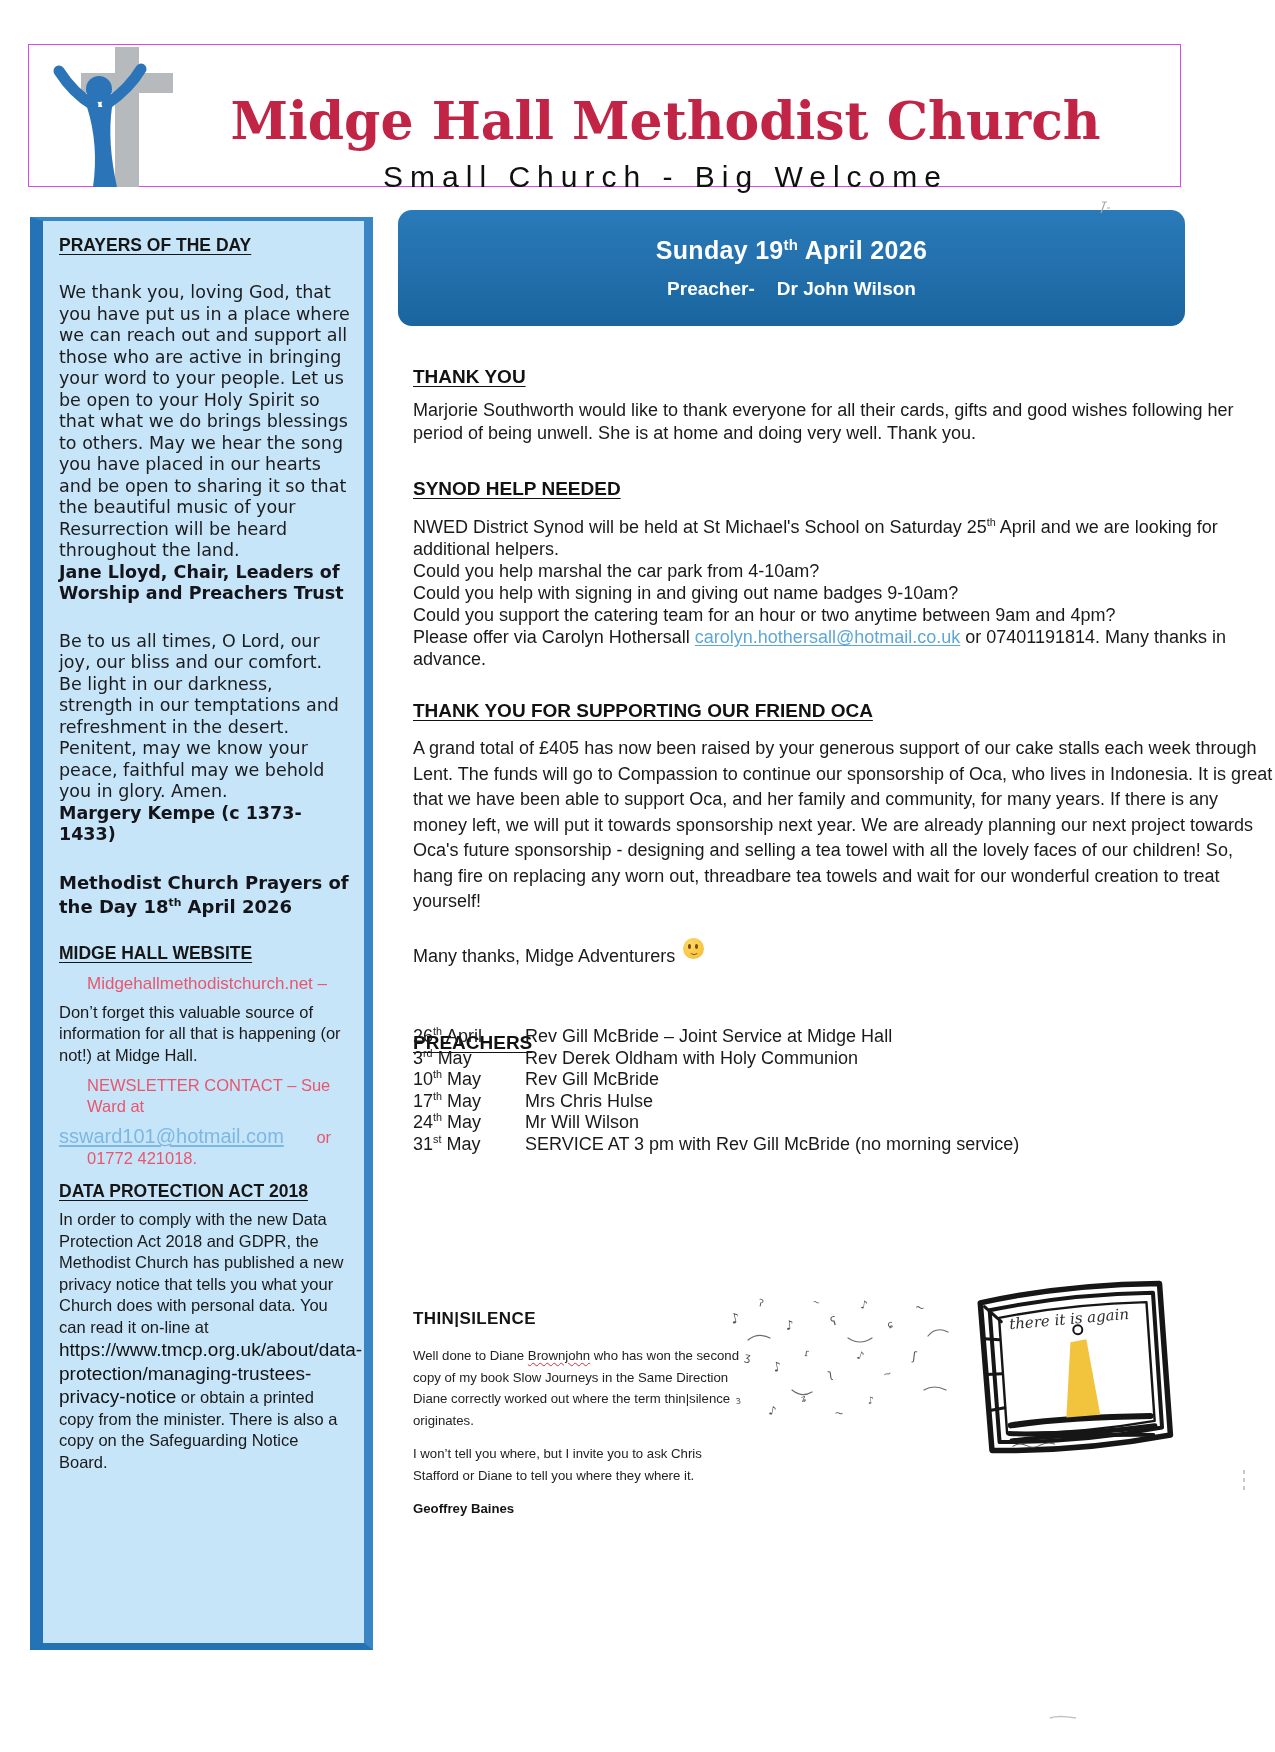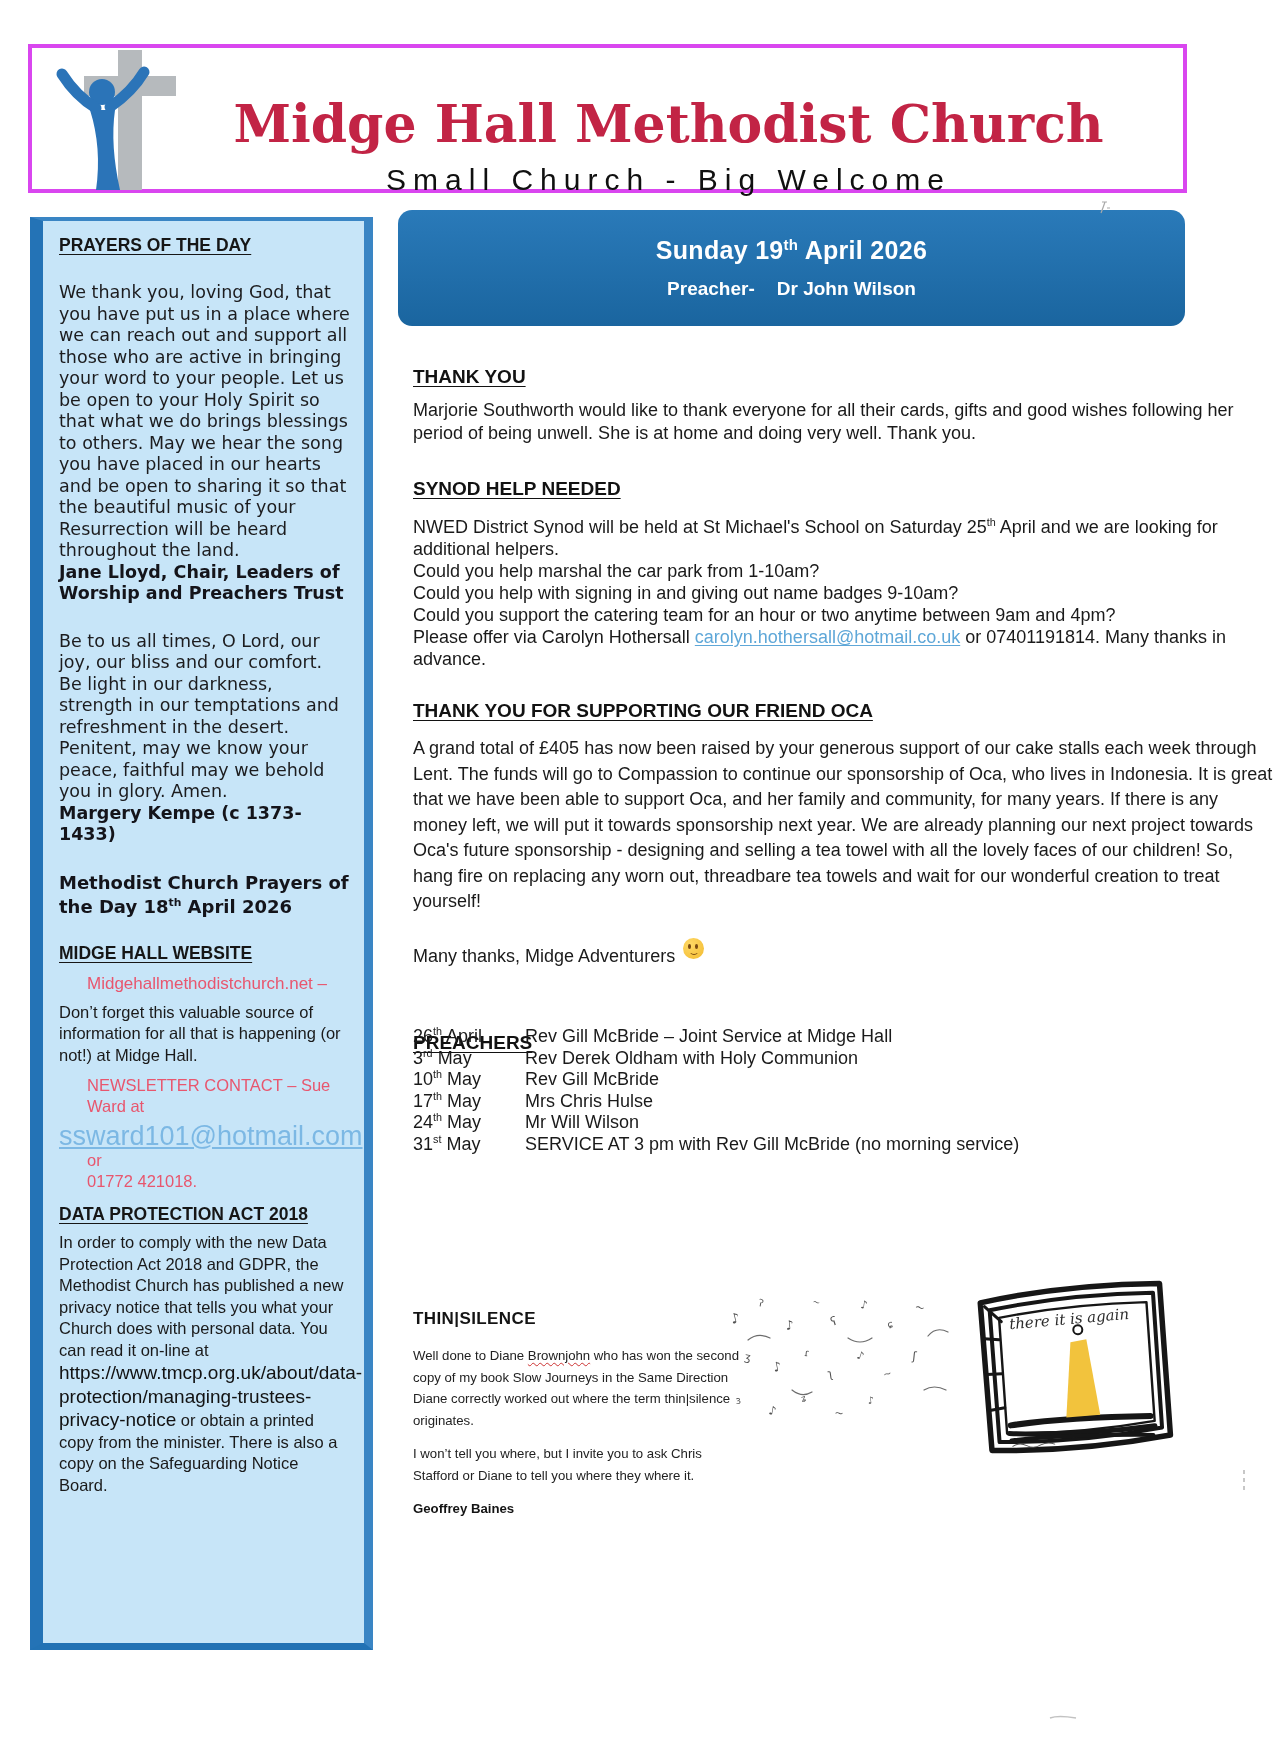--- a/index.html
+++ b/index.html
@@ -1,39 +1,39 @@
 <!DOCTYPE html>
 <html><head>
 <meta charset="utf-8">
 <style>
   html,body{margin:0;padding:0;}
   body{
     width:1275px;height:1752px;position:relative;background:#ffffff;
     font-family:"Liberation Sans", sans-serif;color:#1a1a1a;overflow:hidden;
   }
   
-  .header-box{position:absolute;left:28px;top:44px;width:1151px;height:141px;border:4px solid #d946ef;background:#fff;}
+  .header-box{position:absolute;left:28px;top:44px;width:1151px;height:141px;border:1px solid #d946ef;background:#fff;}
   .logo{position:absolute;left:8px;top:2px;width:170px;height:140px;}
   .title-wrap{position:absolute;left:130px;right:8px;top:50px;text-align:center;}
   .main-title{font-family:"DejaVu Serif", serif;font-weight:bold;font-size:52px;color:#c22445;line-height:1;white-space:nowrap;}
   .tagline{margin-top:13px;font-size:30px;letter-spacing:7px;color:#101010;white-space:nowrap;}
   
   .sidebar{position:absolute;left:30px;top:217px;width:291px;height:1408px;background:#c7e5f8;
     border-top:4px solid #3a85c4;border-bottom:7px solid #2272b4;border-left:13px solid #2473b6;border-right:9px solid #3a85c4;
     padding:14px 14px 0 16px;}
   .sb-h{font-size:17.5px;font-weight:bold;text-decoration:underline;text-underline-offset:3px;color:#161616;}
   .prayer{margin-top:26px;font-family:"DejaVu Sans", sans-serif;font-size:17.5px;line-height:21.5px;color:#1c1c1e;}
   .prayer-attr{font-family:"DejaVu Sans", sans-serif;font-size:17.5px;line-height:21.5px;font-weight:bold;color:#14141a;}
   .sb-source{margin-top:25px;font-family:"DejaVu Sans", sans-serif;font-size:18px;line-height:24px;font-weight:bold;color:#14141a;}
   .sb-h2{margin-top:24px;}
   .sb-pink{color:#e8566e;margin-left:28px;}
   .sb-pink-url{margin-top:10px;font-size:17px;}
   .sb-note{margin-top:8px;font-size:16.5px;line-height:21.5px;}
   .sb-contact{margin-top:9px;font-size:16.5px;line-height:21px;}
-  .sb-email{font-size:27px;color:#7cb8e4;text-decoration:underline;text-underline-offset:2px;}
+  .sb-email{font-size:20px;color:#7cb8e4;text-decoration:underline;text-underline-offset:2px;}
   .sb-phone{font-size:16.5px;line-height:21px;}
   .sb-h3{margin-top:12px;}
   .sb-dpa{margin-top:7px;font-size:16.5px;line-height:21.5px;}
   .sb-dpa-url{font-size:19px;line-height:23px;color:#121212;}
   
   .banner{position:absolute;left:398px;top:210px;width:787px;height:116px;border-radius:14px;
     background:linear-gradient(180deg,#2a7ab9 0%,#1a659f 100%);color:#fff;text-align:center;}
   .banner-date{padding-top:26px;font-size:25px;font-weight:bold;letter-spacing:0.3px;}
   .banner-preacher{margin-top:13px;font-size:19px;font-weight:bold;}
   .bp-label{margin-right:0;}
@@ -119,21 +119,21 @@
   <div class="banner-date"><span>Sunday 19</span><sup>th</sup><span> April 2026</span></div>
   <div class="banner-preacher"><span class="bp-label">Preacher</span><span class="bp-dash">-</span><span>Dr John Wilson</span></div>
 </div>
 
 <div class="mblk mh" style="top:366px;">THANK YOU</div>
 <div class="mblk body-p" style="top:399px;">Marjorie Southworth would like to thank everyone for all their cards, gifts and good wishes following her period of being unwell.  She is at home and doing very well.  Thank you.</div>
 
 <div class="mblk mh" style="top:478px;">SYNOD HELP NEEDED</div>
 <div class="mblk synod-lines" style="top:516px;">
   <div><span>NWED District Synod will be held at St Michael's School on Saturday 25</span><sup>th</sup><span> April and we are looking for additional helpers.</span></div>
-  <div>Could you help marshal the car park from 1-10am?</div>
+  <div>Could you help marshal the car park from 4-10am?</div>
   <div>Could you help with signing in and giving out name badges 9-10am?</div>
   <div>Could you support the catering team for an hour or two anytime between 9am and 4pm?</div>
   <div><span>Please offer via Carolyn Hothersall </span><a class="link-blue">carolyn.hothersall@hotmail.co.uk</a><span> or 07401191814. Many thanks in advance.</span></div>
 </div>
 
 <div class="mblk mh" style="top:700px;">THANK YOU FOR SUPPORTING OUR FRIEND OCA</div>
 <div class="mblk oca-p" style="top:736px;">A grand total of £405 has now been raised by your generous support of our cake stalls each week through Lent. The funds will go to Compassion to continue our sponsorship of Oca, who lives in Indonesia. It is great that we have been able to support Oca, and her family and community, for many years. If there is any money left, we will put it towards sponsorship next year.  We are already planning our next project towards Oca's future sponsorship - designing and selling a tea towel with all the lovely faces of our children! So, hang fire on replacing any worn out, threadbare tea towels and wait for our wonderful creation to treat yourself!</div>
 <div class="mblk thanks-line" style="top:938px;"><span>Many thanks, Midge Adventurers</span><span class="smiley"></span></div>
 
 <div class="mblk mh" style="top:1032px;">PREACHERS</div>

